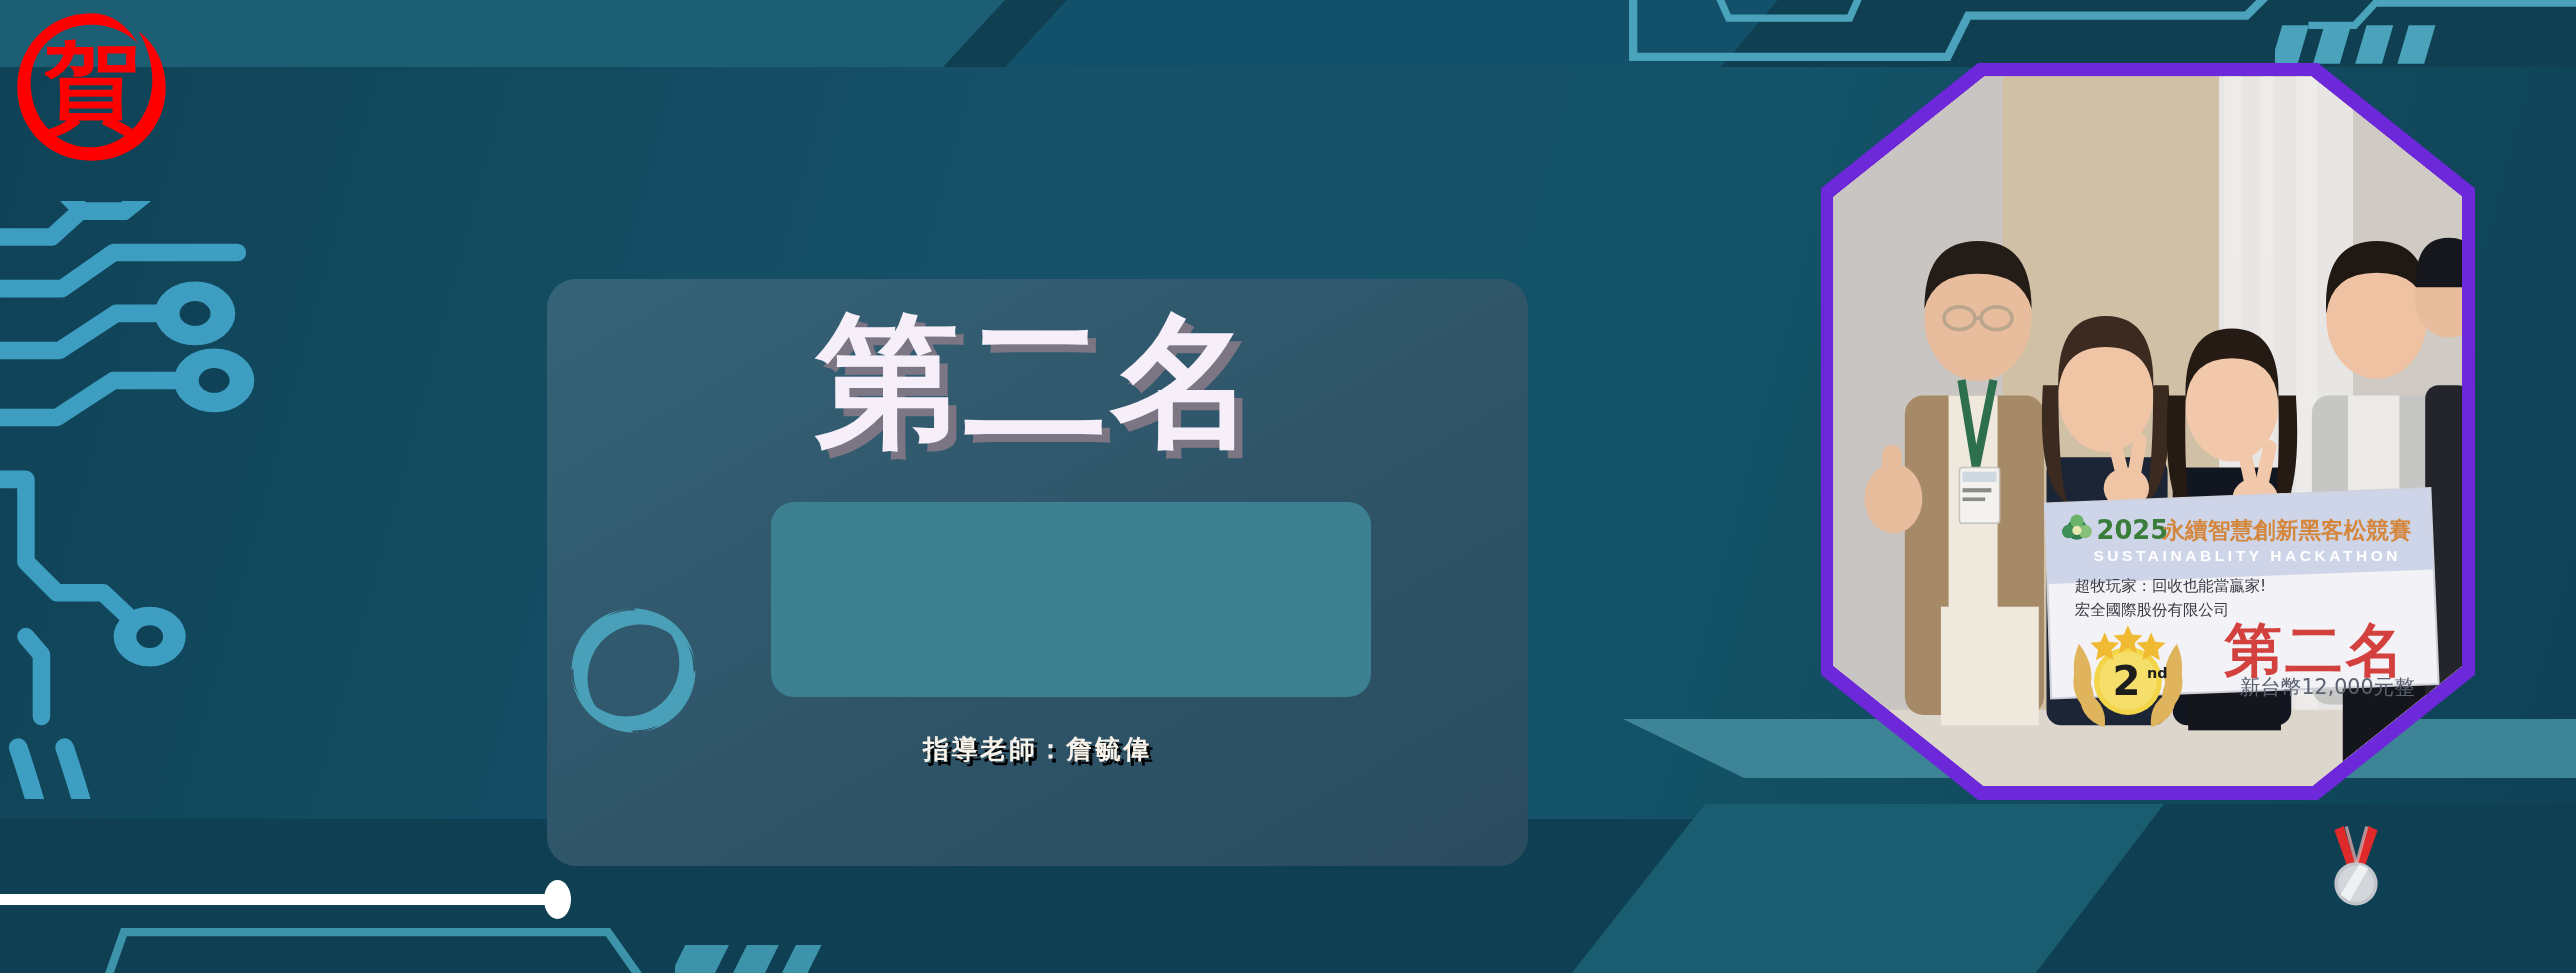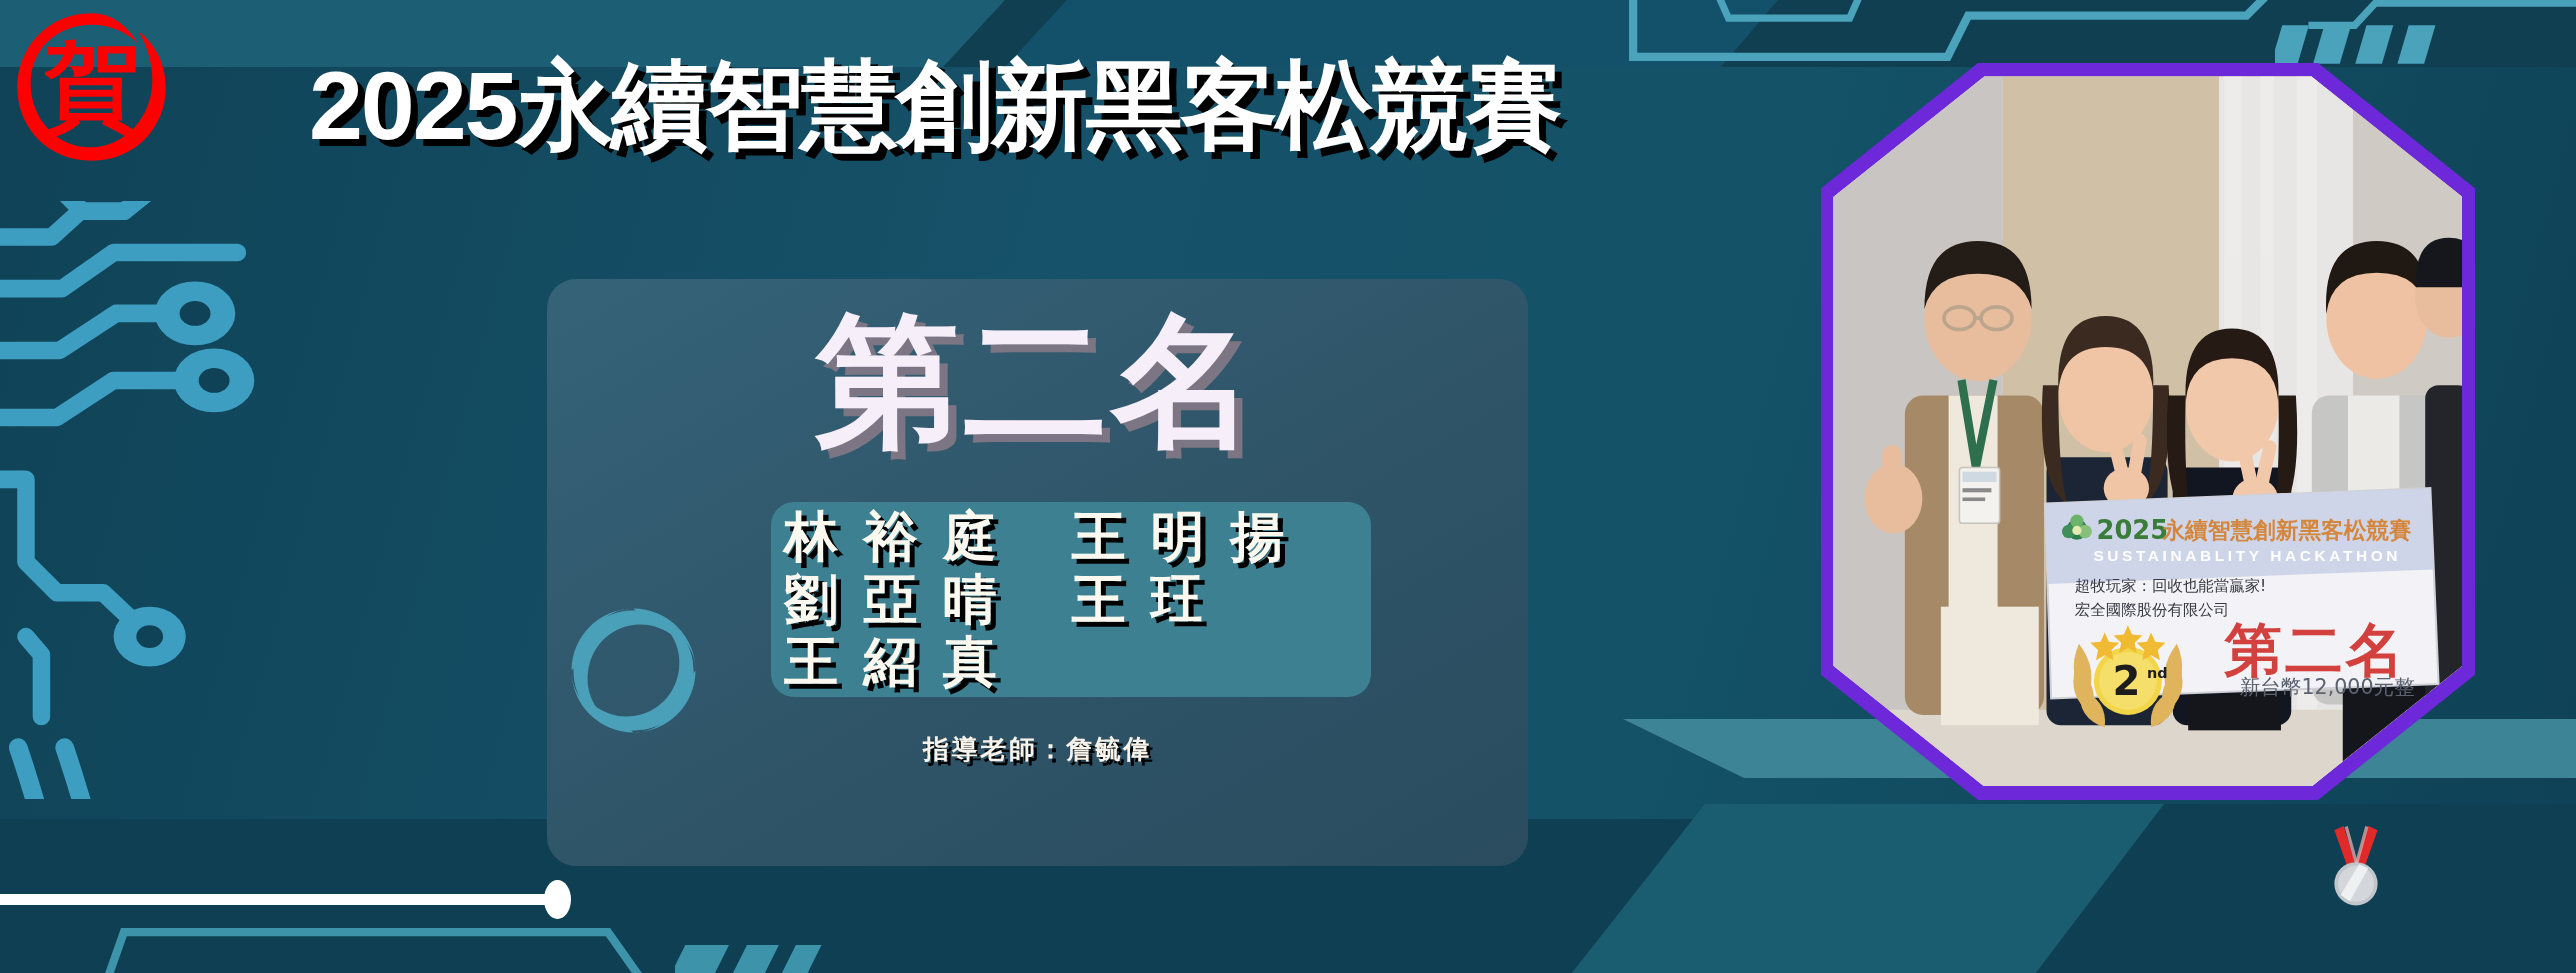--- a/index.html
+++ b/index.html
@@ -257,21 +257,20 @@
   </svg>
 
   <svg class="seal" viewBox="0 0 320 320">
     <path d="M160 18 C74 18 16 86 16 162 C16 240 76 304 160 304 C244 304 304 240 304 162
              C304 120 286 80 252 54 C268 82 278 116 278 148 C278 220 224 278 158 278
              C92 278 42 222 42 154 C42 88 92 40 160 40 C196 40 228 54 250 76
              C228 40 198 18 160 18 Z" fill="#fe0000"></path>
     <text x="160" y="225" font-family="'DejaVu Sans','Liberation Sans',sans-serif" font-size="190" font-weight="700" fill="#fe0000" text-anchor="middle">賀</text>
   </svg>
 
-  <div class="title">2025永續智慧創新黑客松競賽</div>
 
   <div class="card">
 
     <div class="rank">第二名</div>
 
     <div class="names-panel"></div>
 
     <svg class="card-logo" viewBox="0 0 300 300">
       <g fill="#4aa0b8">
         <path d="M150 30 a120 120 0 0 1 120 120 a92 92 0 0 0 -92 -92 a120 120 0 0 0 -28 -28 Z"></path>
@@ -285,35 +284,20 @@
         <path d="M266 150 C266 215 215 266 150 266 C190 266 226 230 238 186 C252 172 262 160 266 150 Z"></path>
         <path d="M150 266 C85 266 34 215 34 150 C34 190 70 226 114 238 C128 252 140 262 150 266 Z"></path>
         <path d="M34 150 C34 85 85 34 150 34 C110 34 74 70 62 114 C48 128 38 140 34 150 Z"></path>
       </g>
       <path d="M150 34 C85 34 34 85 34 150 C34 205 72 250 124 262 C80 238 56 198 62 152
                C68 104 104 68 150 62 C196 56 236 80 260 124 C248 72 205 34 150 34 Z" fill="#4aa0b8"></path>
       <path d="M150 266 C215 266 266 215 266 150 C266 95 228 50 176 38 C220 62 244 102 238 148
                C232 196 196 232 150 238 C104 244 64 220 40 176 C52 228 95 266 150 266 Z" fill="#4aa0b8"></path>
     </svg>
 
-    <div class="names">
-      <div class="row">
-        <span>林 裕 庭</span>
-        <span class="gap"></span>
-        <span>王 明 揚</span>
-      </div>
-      <div class="row">
-        <span>劉 亞 晴</span>
-        <span class="gap"></span>
-        <span>王 玨</span>
-      </div>
-      <div class="row">
-        <span>王 紹 真</span>
-      </div>
-    </div>
 
     <div class="teacher">指導老師：詹毓偉</div>
   </div>
 
   <div class="photo-frame">
     <div class="photo">
       <svg viewBox="0 0 1222 1378" preserveAspectRatio="xMidYMid slice">
 
         <rect x="0" y="0" width="1222" height="1378" fill="#d9d2c8"></rect>
         <rect x="0" y="0" width="330" height="1378" fill="#c9c5c2"></rect>

